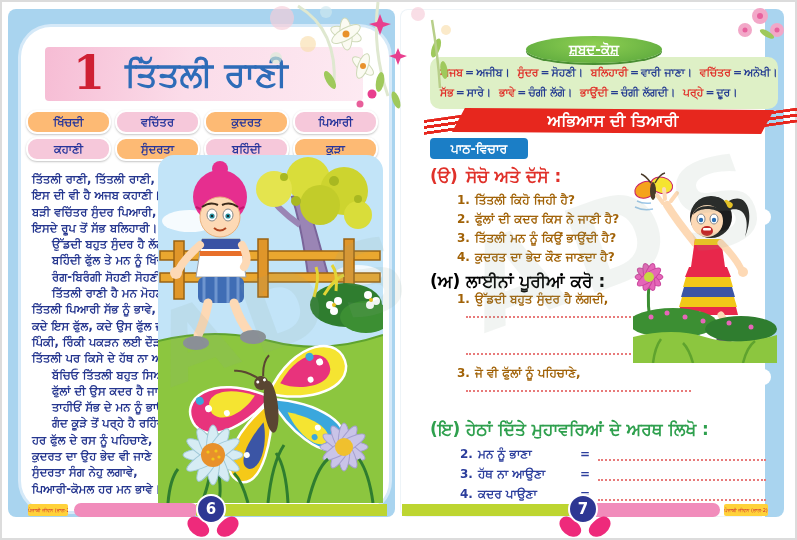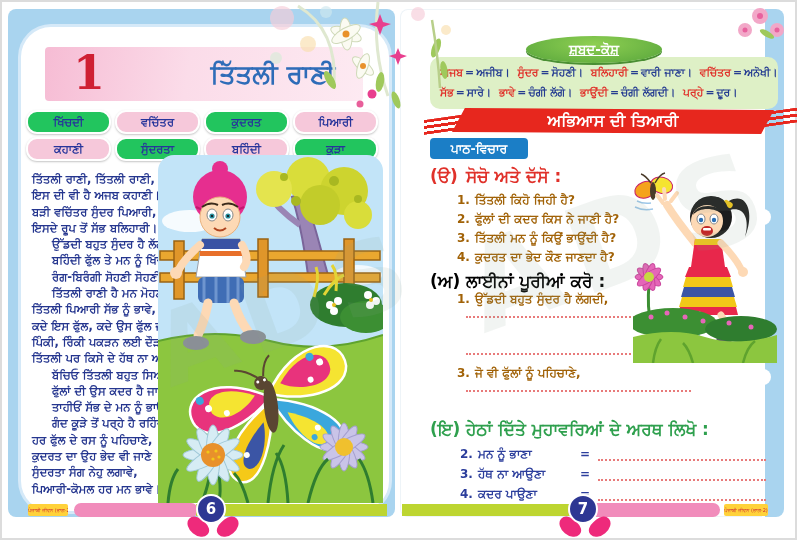--- a/index.html
+++ b/index.html
@@ -17,29 +17,29 @@
 
   
   .cloud{position:absolute;left:17px;top:22px;width:360px;height:476px;background:#ffffff;
          border-radius:26px;box-shadow:0 0 0 4px #ffffff,0 0 0 7px #d5e9f8;}
 
   
   .title-box{position:absolute;left:20px;top:16px;width:318px;height:54px;border-radius:4px;
              background:linear-gradient(100deg,#f6bcd4 0%,#fbdce9 45%,#fdeaf2 100%);}
   .chapter-num{position:absolute;left:28px;top:-1px;font-family:"DejaVu Serif",serif;
                font-size:46px;font-weight:bold;color:#cf2033;line-height:54px;}
-  .chapter-title{position:absolute;left:80px;top:0;width:210px;text-align:right;line-height:54px;
-                 font-size:26px;font-weight:bold;color:#2e6cb8;}
+  .chapter-title{position:absolute;left:80px;top:0;width:210px;text-align:left;line-height:54px;
+                 font-size:34px;font-weight:bold;color:#2e6cb8;}
 
   
   .pills{position:absolute;left:1px;top:79px;width:356px;display:grid;
          grid-template-columns:repeat(4,85px);grid-column-gap:4px;grid-row-gap:3px;}
   .pill{height:20px;line-height:20px;text-align:center;border-radius:11px;border:2px solid #ffffff;
         box-shadow:0 1px 2px rgba(90,90,90,.35);font-size:11.5px;font-weight:bold;color:#27359b;}
-  .pill.y{background:#22c55e;} .pill.p{background:#f6c8da;}
+  .pill.y{background:#fdba74;} .pill.p{background:#f6c8da;}
 
   
   .poem{position:absolute;left:7px;top:140px;width:160px;}
   .pl{white-space:nowrap;font-size:11.5px;font-weight:bold;color:#25368f;line-height:16.3px;}
   .pl.ind{margin-left:20px;}
 
   .scene{position:absolute;}
 
   
   .vocab-box{position:absolute;left:30px;top:48px;width:348px;height:52px;background:#def0c6;border-radius:10px;}

